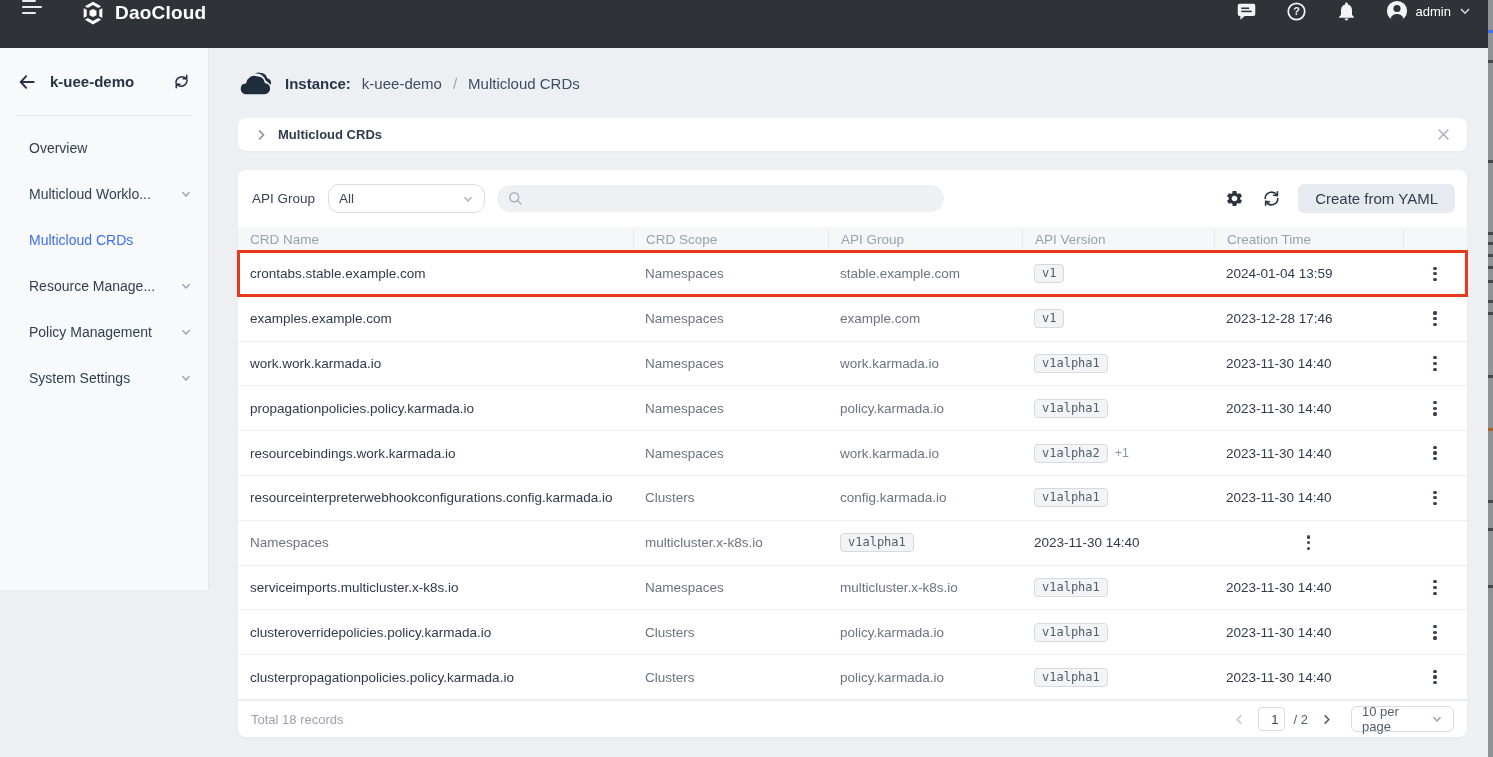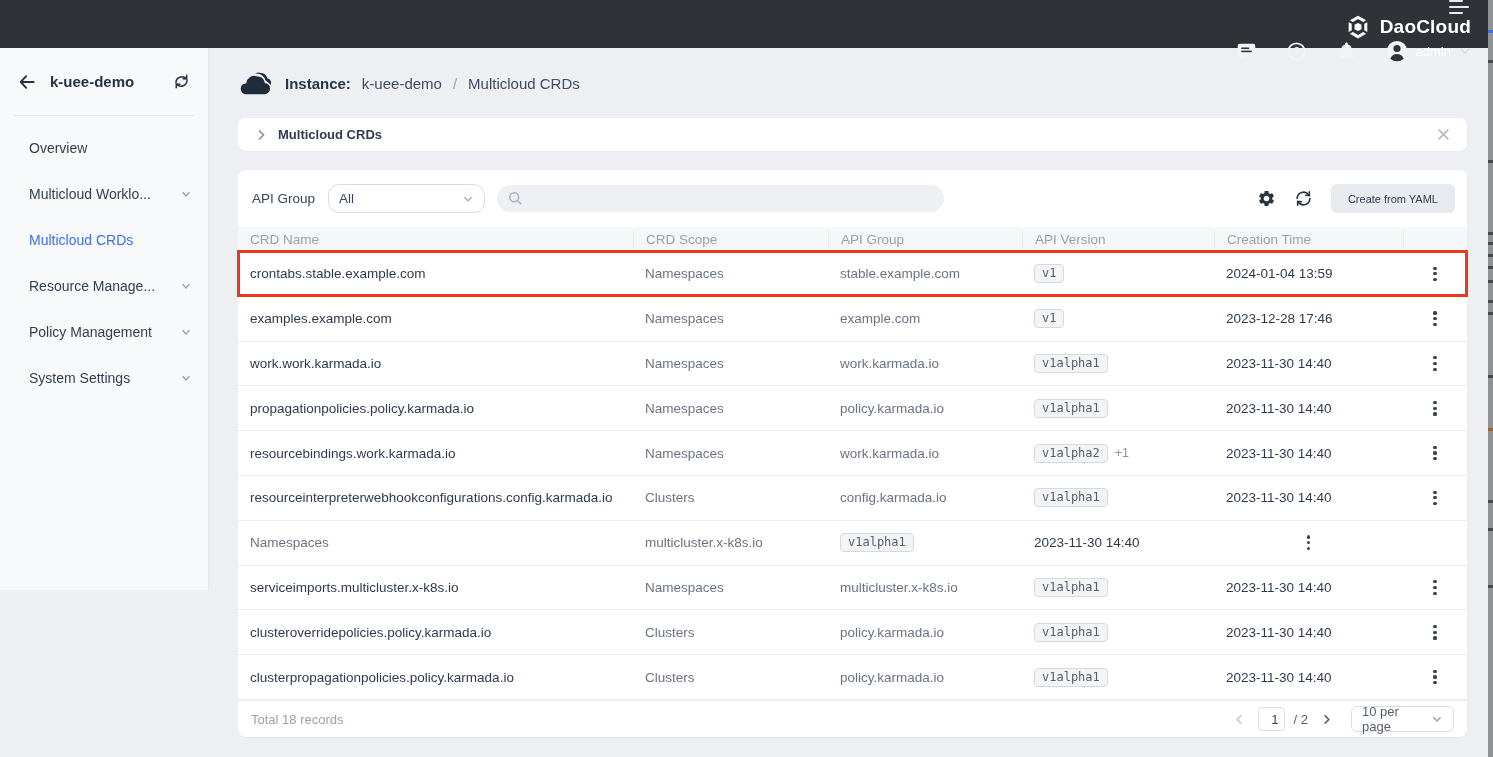--- a/index.html
+++ b/index.html
@@ -5,22 +5,22 @@
   * { margin:0; padding:0; box-sizing:border-box; }
   html,body { width:1493px; height:757px; overflow:hidden; }
   body {
     font-family:"Liberation Sans", sans-serif;
     background:#edeff3;
     color:#39455a;
     font-size:14px;
   }
   
   .topbar {
-    height:48px; background:#2f3338; display:flex; align-items:flex-end;
-    padding:0 22px; color:#fff; position:relative; z-index:5;flex-direction:column;
+    height:48px; background:#2f3338; display:flex; align-items:flex-start;
+    padding:0 22px; color:#fff; position:relative; z-index:5;
   }
   .hamburger { width:22px; display:flex; flex-direction:column; gap:4px; cursor:pointer; }
   .hamburger span { height:2px; background:#e9ebee; border-radius:1px; }
   .hamburger span:nth-child(1){ width:14px; }
   .hamburger span:nth-child(2){ width:20px; }
   .hamburger span:nth-child(3){ width:14px; }
   .brand { display:flex; align-items:center; gap:9px; margin-left:36px; }
   .brand-name { font-size:19px; font-weight:bold; letter-spacing:.2px; }
   .topbar-right { margin-left:auto; display:flex; align-items:center; gap:28px; }
   .tb-icon { width:22px; height:22px; display:flex; align-items:center; justify-content:center; cursor:pointer; }
@@ -82,21 +82,21 @@
     border-radius:14px; display:flex; align-items:center; padding:0 11px; gap:8px;
   }
   .search-input {
     border:none; outline:none; background:transparent; flex:1; height:100%;
     font-family:"Liberation Sans",sans-serif; font-size:13.5px; color:#39455a;
   }
   .filter-actions { margin-left:auto; display:flex; align-items:center; gap:17px; }
   .icon-btn { width:20px; height:20px; display:flex; align-items:center; justify-content:center; cursor:pointer; }
   .yaml-btn {
     height:29px; padding:0 17px; background:#e7eaef; border:none; border-radius:6px;
-    font-family:"Liberation Sans",sans-serif; font-size:11px; color:#323d50;
+    font-family:"Liberation Sans",sans-serif; font-size:15px; color:#323d50;
     cursor:pointer; display:flex; align-items:center;
   }
   
   .tbl { flex:none; }
   .tbl-header {
     display:grid; grid-template-columns:395px 195px 194px 192px 189px 64px;
     height:25px; background:#f6f7f9; align-items:center;
   }
   .th {
     font-size:13.5px; color:#99a1ad; padding-left:12px; height:17px;

